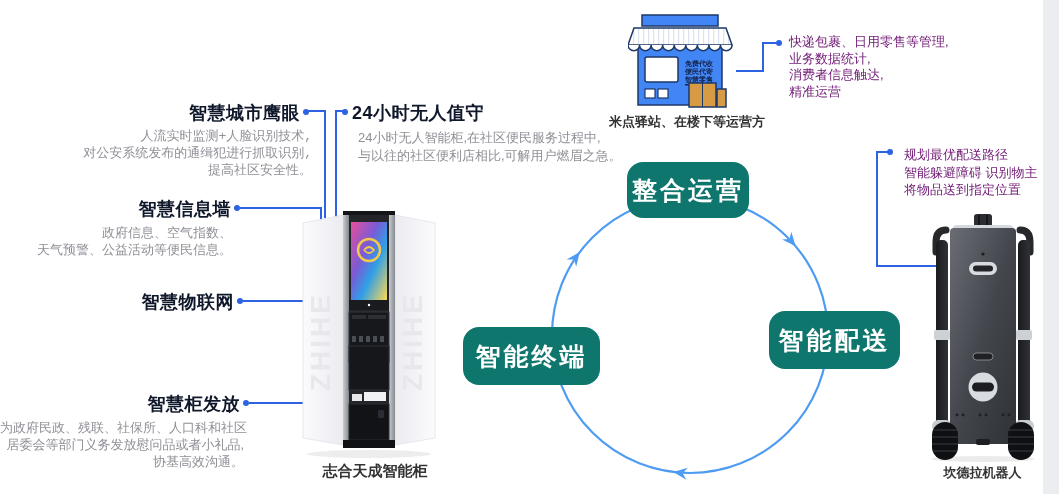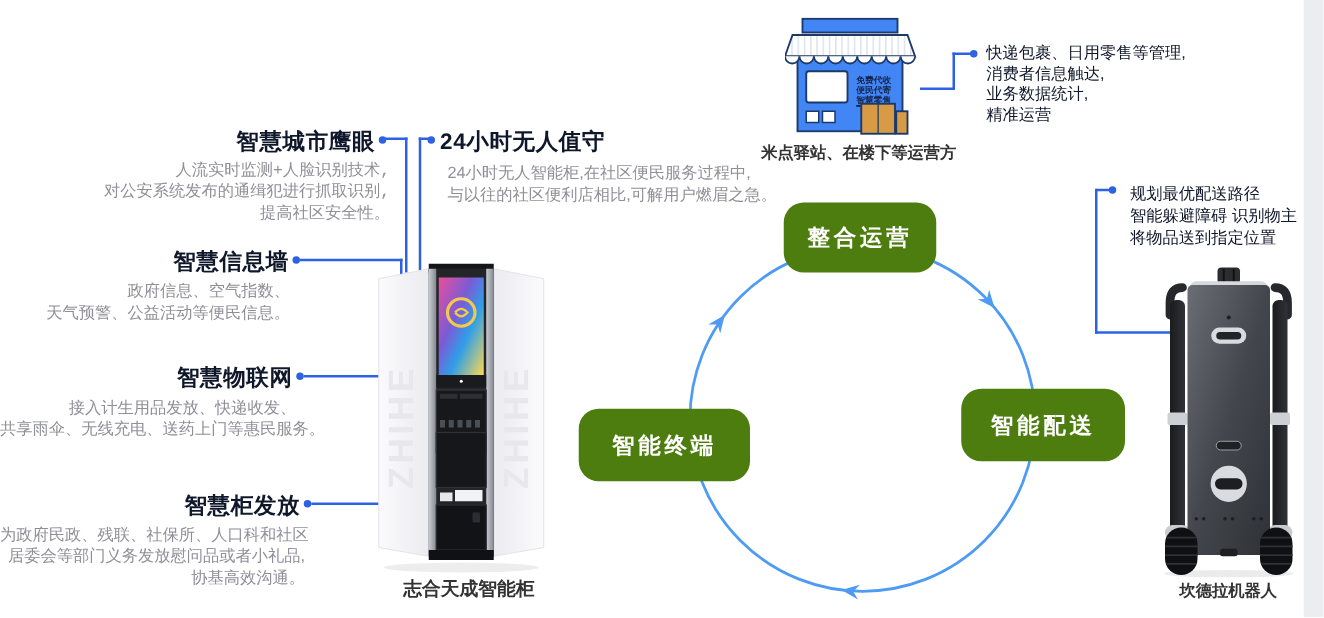--- a/index.html
+++ b/index.html
@@ -5,23 +5,23 @@
   html,body{margin:0;padding:0;background:#fff;}
   .canvas{position:relative;width:1059px;height:494px;background:#ffffff;overflow:hidden;
           font-family:"Liberation Sans","DejaVu Sans",sans-serif;}
   .abs{position:absolute;}
   .feat-title{position:absolute;font-size:18px;font-weight:bold;color:#0f172a;letter-spacing:.5px;white-space:nowrap;}
   .feat-desc{position:absolute;font-size:13px;color:#8F8F97;line-height:17px;white-space:nowrap;}
   .ra{text-align:right;}
   .dot{position:absolute;width:6px;height:6px;border-radius:50%;background:#2E62E4;}
   .hline{position:absolute;height:2px;background:#2E62E4;}
   .vline{position:absolute;width:2px;background:#2E62E4;}
-  .cycle-node{position:absolute;background:#4d7c0f;color:#fff;display:flex;align-items:center;justify-content:center;
-              border-radius:16px;font-size:18px;font-weight:600;letter-spacing:3px;}
-  .bullets{position:absolute;font-size:13px;color:#0f172a;line-height:16.5px;white-space:nowrap;}
+  .cycle-node{position:absolute;background:#0f766e;color:#fff;display:flex;align-items:center;justify-content:center;
+              border-radius:16px;font-size:25px;font-weight:600;letter-spacing:3px;}
+  .bullets{position:absolute;font-size:13px;color:#701a75;line-height:16.5px;white-space:nowrap;}
   .img-label{position:absolute;font-weight:bold;color:#333333;text-align:center;white-space:nowrap;}
   svg{position:absolute;display:block;}
 </style>
 </head>
 <body>
 
 <div class="canvas">
 
   <div class="feat-title ra" style="left:0;top:101;width:300px;left:0px;top:101px;">智慧城市鹰眼</div>
   <div class="dot" style="left:303px;top:109px;"></div>
@@ -47,24 +47,20 @@
   <div class="hline" style="left:240px;top:207px;width:82px;"></div>
   <div class="vline" style="left:320px;top:207px;height:60px;"></div>
   <div class="feat-desc ra" style="left:0px;top:224px;width:232px;">
     <div>政府信息、空气指数、</div>
     <div>天气预警、公益活动等便民信息。</div>
   </div>
 
   <div class="feat-title ra" style="left:0px;top:290px;width:234px;">智慧物联网</div>
   <div class="dot" style="left:237px;top:298px;"></div>
   <div class="hline" style="left:243px;top:300px;width:69px;"></div>
-  <div class="feat-desc ra" style="left:0px;top:317px;width:237px;">
-    <div>接入计生用品发放、快递收发、</div>
-    <div>共享雨伞、无线充电、送药上门等惠民服务。</div>
-  </div>
 
   <div class="feat-title ra" style="left:0px;top:392px;width:240px;">智慧柜发放</div>
   <div class="dot" style="left:243px;top:400px;"></div>
   <div class="hline" style="left:249px;top:402px;width:57px;"></div>
   <div class="feat-desc ra" style="left:0px;top:419px;width:244px;">
     <div>为政府民政、残联、社保所、人口科和社区</div>
     <div>居委会等部门义务发放慰问品或者小礼品,</div>
     <div>协基高效沟通。</div>
   </div>
 
@@ -102,22 +98,22 @@
     <text x="57" y="68" font-size="7" font-weight="bold" fill="#14254D">智慧零售</text>
     <rect x="57" y="70" width="26" height="1.5" fill="#14254D"></rect>
     <rect x="61" y="69" width="27" height="24" fill="#D79A45" stroke="#1C3968" stroke-width="1.5"></rect>
     <line x1="74.5" y1="69" x2="74.5" y2="93" stroke="#1C3968" stroke-width="1"></line>
     <rect x="89" y="75" width="9" height="18" fill="#D79A45" stroke="#1C3968" stroke-width="1.5"></rect>
   </svg>
   <div class="img-label" style="left:597px;top:113px;width:180px;font-size:13px;">米点驿站、在楼下等运营方</div>
 
   <div class="bullets" style="left:789px;top:34px;">
     <div>快递包裹、日用零售等管理,</div>
+    <div>业务数据统计,</div>
     <div>消费者信息触达,</div>
-    <div>业务数据统计,</div>
     <div>精准运营</div>
   </div>
 
   <div class="dot" style="left:887px;top:149px;"></div>
   <div class="hline" style="left:877px;top:151px;width:12px;"></div>
   <div class="vline" style="left:876px;top:151px;height:116px;"></div>
   <div class="hline" style="left:876px;top:265px;width:64px;"></div>
   <div class="bullets" style="left:904px;top:146px;line-height:17.5px;">
     <div>规划最优配送路径</div>
     <div>智能躲避障碍 识别物主</div>

